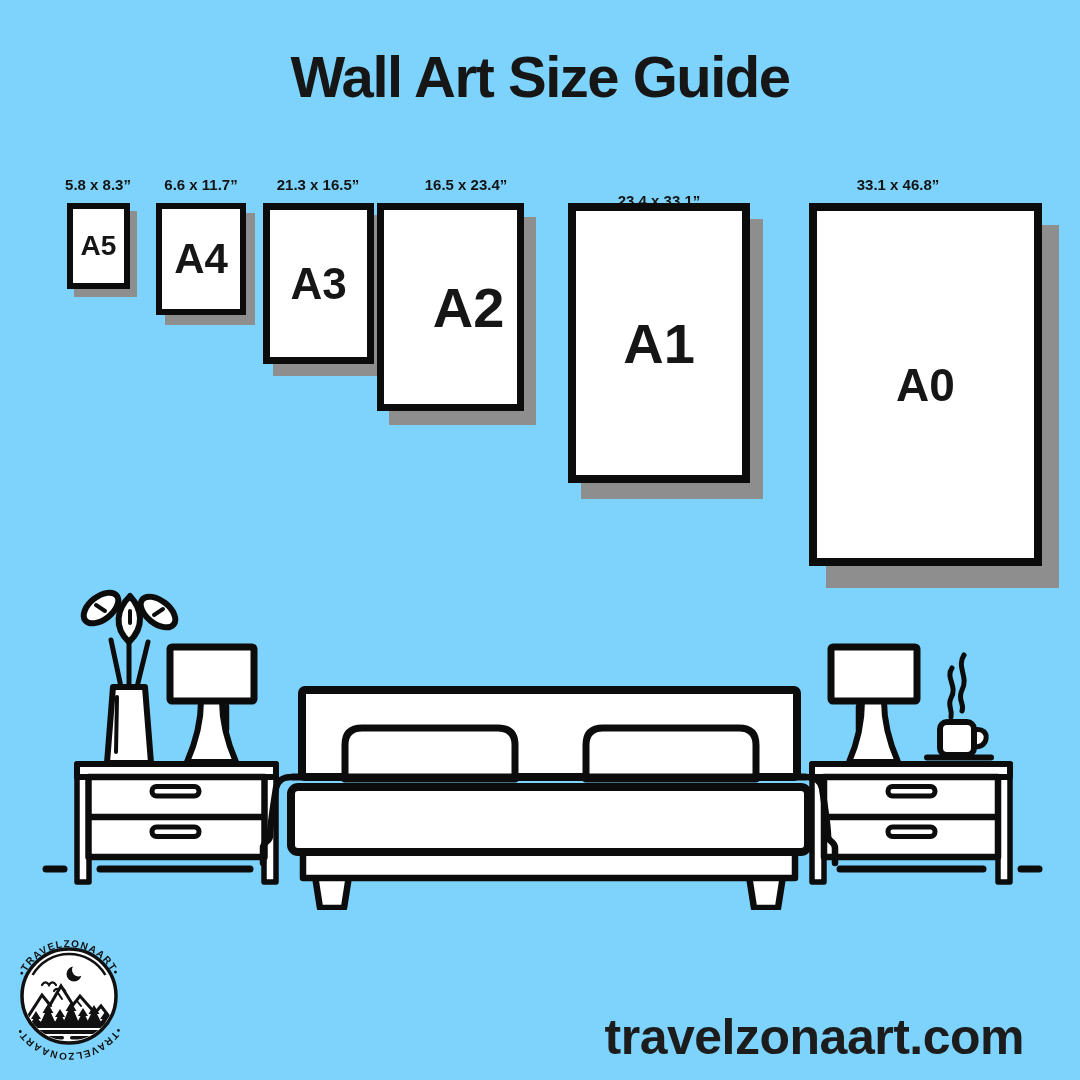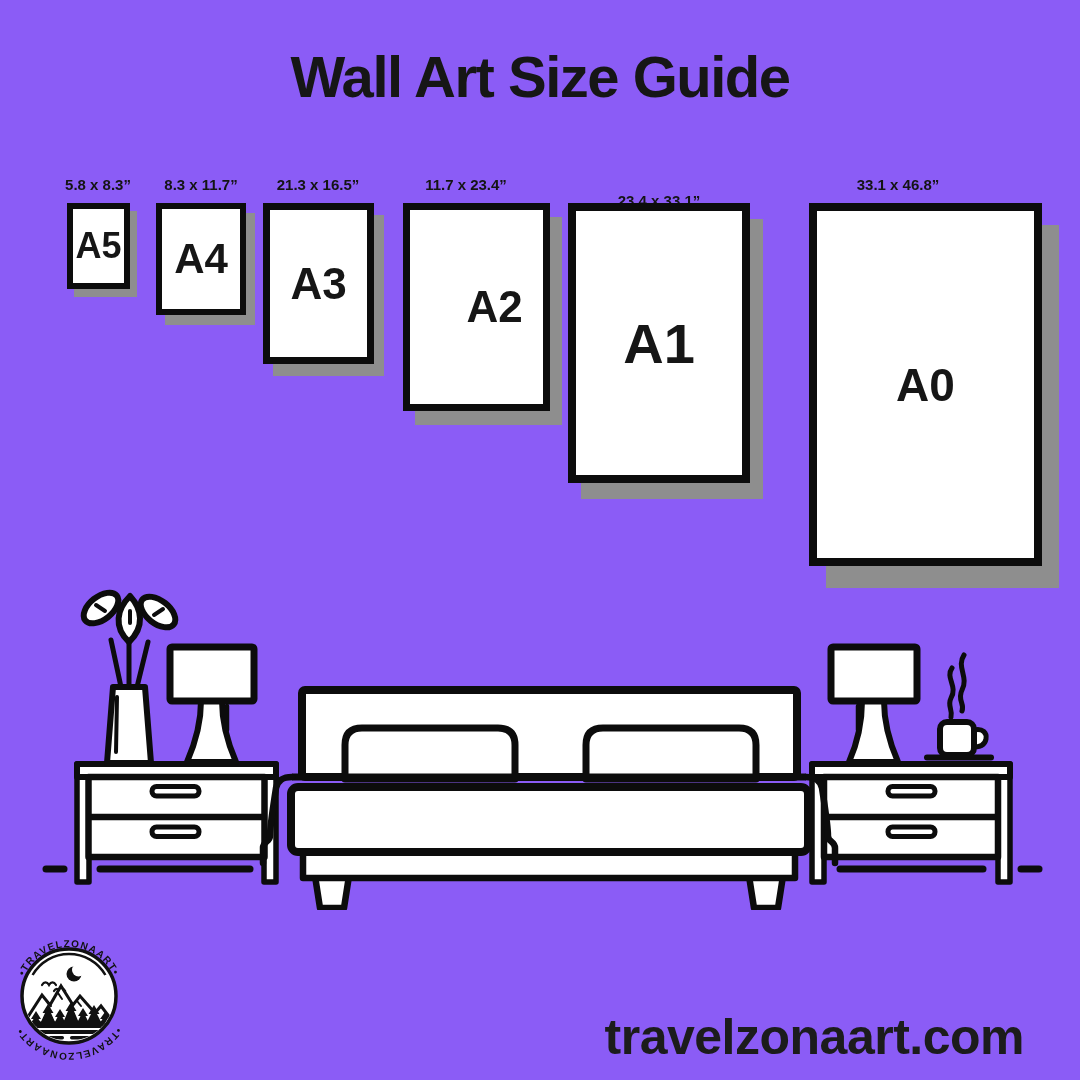--- a/index.html
+++ b/index.html
@@ -1,36 +1,36 @@
 <!DOCTYPE html>
 <html><head>
 <meta charset="utf-8">
 <style>
   html,body { margin:0; padding:0; background:#fff; }
   .stage {
-    position:relative; width:1080px; height:1080px; background:#8b5cf6;
+    position:relative; width:1080px; height:1080px; background:#7dd3fc;
     font-family:"Liberation Sans", sans-serif; overflow:hidden; color:#111;
   }
   .title {
     position:absolute; left:0; top:42px; width:100%; text-align:center;
     font-size:58px; line-height:70px; font-weight:800; letter-spacing:-1.5px; color:#161616;
   }
   .dim-label {
     position:absolute; top:172px; height:26px; line-height:26px; text-align:center;
     font-weight:700; font-size:15px; color:#141414; white-space:nowrap;
   }
   .frame {
     position:absolute; top:203px; background:#fff; border:6px solid #0c0c0c;
     box-sizing:border-box; display:flex; align-items:center; justify-content:center;
     font-weight:700; color:#161616;
   }
-  .f-a5 { left:67px;  width:63px;  height:86px;  box-shadow:7px 8px 0 #8e8e8e;  font-size:36px; }
+  .f-a5 { left:67px;  width:63px;  height:86px;  box-shadow:7px 8px 0 #8e8e8e;  font-size:28px; }
   .f-a4 { left:156px; width:90px;  height:112px; box-shadow:9px 10px 0 #8e8e8e; font-size:42px;align-items:center; }
   .f-a3 { left:263px; width:111px; height:161px; border-width:7px; box-shadow:10px 12px 0 #8e8e8e; font-size:44px; }
-  .f-a2 { left:403px; width:147px; height:208px; border-width:7px; box-shadow:12px 14px 0 #8e8e8e; font-size:44px;padding-left:36px; }
+  .f-a2 { left:377px; width:147px; height:208px; border-width:7px; box-shadow:12px 14px 0 #8e8e8e; font-size:56px;padding-left:36px; }
   .f-a1 { left:568px; width:182px; height:280px; border-width:8px; box-shadow:13px 16px 0 #8e8e8e; font-size:56px; }
   .f-a0 { left:782px; width:233px; height:363px; border-width:8px; box-shadow:17px 22px 0 #8e8e8e; font-size:46px;margin-left:27px; }
   .d-a5 { left:23px;  width:150px; }
   .d-a4 { left:126px; width:150px; }
   .d-a3 { left:243px; width:150px; }
   .d-a2 { left:391px; width:150px; }
   .d-a1 { left:584px; width:150px;margin-top:16px; }
   .d-a0 { left:823px; width:150px; }
   .scene { position:absolute; left:0; top:580px; width:1080px; height:330px; }
   .logo  { position:absolute; left:0;  top:925px; width:140px; height:146px; }
@@ -41,23 +41,23 @@
   .badge-text { font-size:10px; font-weight:700; letter-spacing:1.2px; fill:#111; }
 </style>
 </head>
 <body>
 
 <div class="stage">
 
   <div class="title">Wall Art Size Guide</div>
 
   <div class="dim-label d-a5">5.8 x 8.3”</div>
-  <div class="dim-label d-a4">8.3 x 11.7”</div>
+  <div class="dim-label d-a4">6.6 x 11.7”</div>
   <div class="dim-label d-a3">21.3 x 16.5”</div>
-  <div class="dim-label d-a2">11.7 x 23.4”</div>
+  <div class="dim-label d-a2">16.5 x 23.4”</div>
   <div class="dim-label d-a1">23.4 x 33.1”</div>
   <div class="dim-label d-a0">33.1 x 46.8”</div>
 
   <div class="frame f-a5">
       <span>A5</span>
     </div>
   <div class="frame f-a4">
       <span>A4</span>
     </div>
   <div class="frame f-a3">

